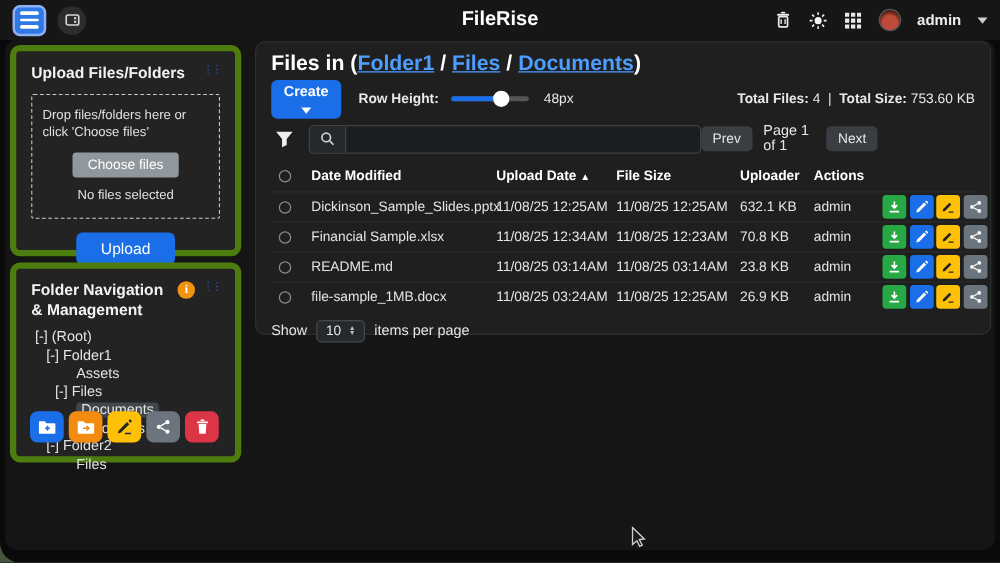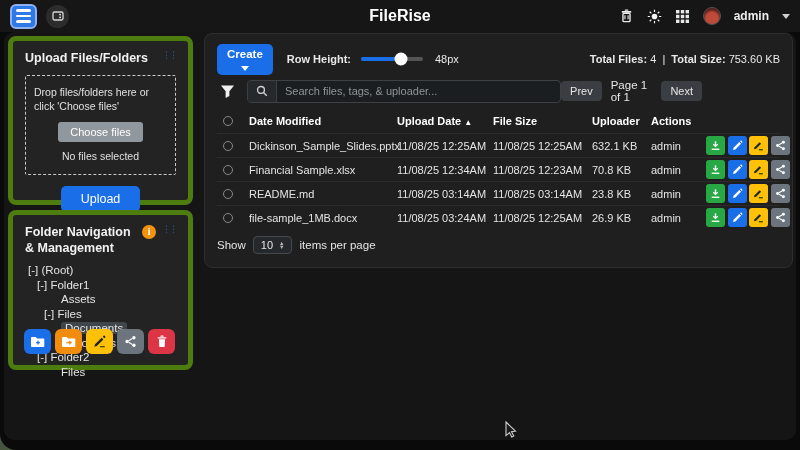--- a/index.html
+++ b/index.html
@@ -207,20 +207,27 @@
               <path d="M3.4 4.8h7.2l-.5 8.4c0 .5-.4.8-.9.8H4.8c-.5 0-.9-.3-.9-.8l-.5-8.4z" fill="#fff"></path>
               <rect x="1.8" y="2.4" width="10.4" height="1.6" rx=".8" fill="#fff"></rect>
               <rect x="5.1" y="0.6" width="3.8" height="1.4" rx=".7" fill="#fff"></rect>
             </svg>
         </button>
       </div>
     </div>
 
     <div class="main-panel">
 
+      <div class="main-title">
+        <span>Files in (</span><a>Folder1</a>
+        <span>/</span>
+        <a>Files</a>
+        <span>/</span>
+        <a>Documents</a><span>)</span>
+      </div>
 
       <div class="toolbar">
         <button class="create-btn">
           <span>Create</span>
             <span class="caret"></span>
         </button>
         <span class="rh-label">Row Height:</span>
         <div class="slider">
           <div class="fill"></div>
             <div class="thumb"></div>
@@ -237,21 +244,20 @@
               <path d="M1 1.5h14L10 7.6v5.2l-4 2V7.6L1 1.5z" fill="#f0f0f0"></path>
             </svg>
         </div>
         <div class="search-group">
           <div class="search-prefix">
             <svg width="12" height="12" viewBox="0 0 14 14">
                 <circle cx="5.8" cy="5.8" r="4" fill="none" stroke="#cfcfcf" stroke-width="1.6"></circle>
                 <path d="M9 9l3.6 3.6" stroke="#cfcfcf" stroke-width="1.6"></path>
               </svg>
           </div>
-          <input class="search-input" placeholder="Search files, tags, &amp; uploader..." style="">
         </div>
         <div class="pager">
           <button class="pg-btn">Prev</button>
           <span class="pg-status">Page 1 of 1</span>
           <button class="pg-btn">Next</button>
         </div>
       </div>
 
       <div class="t-head">
         <span class="cb"></span>

